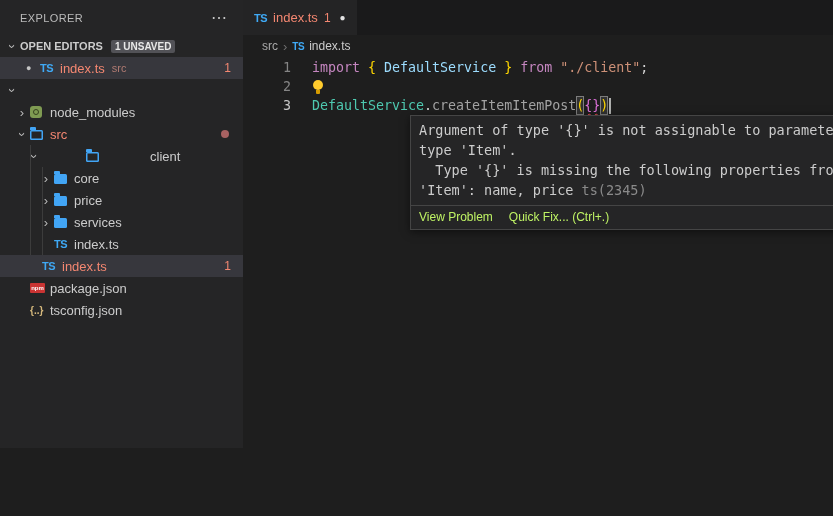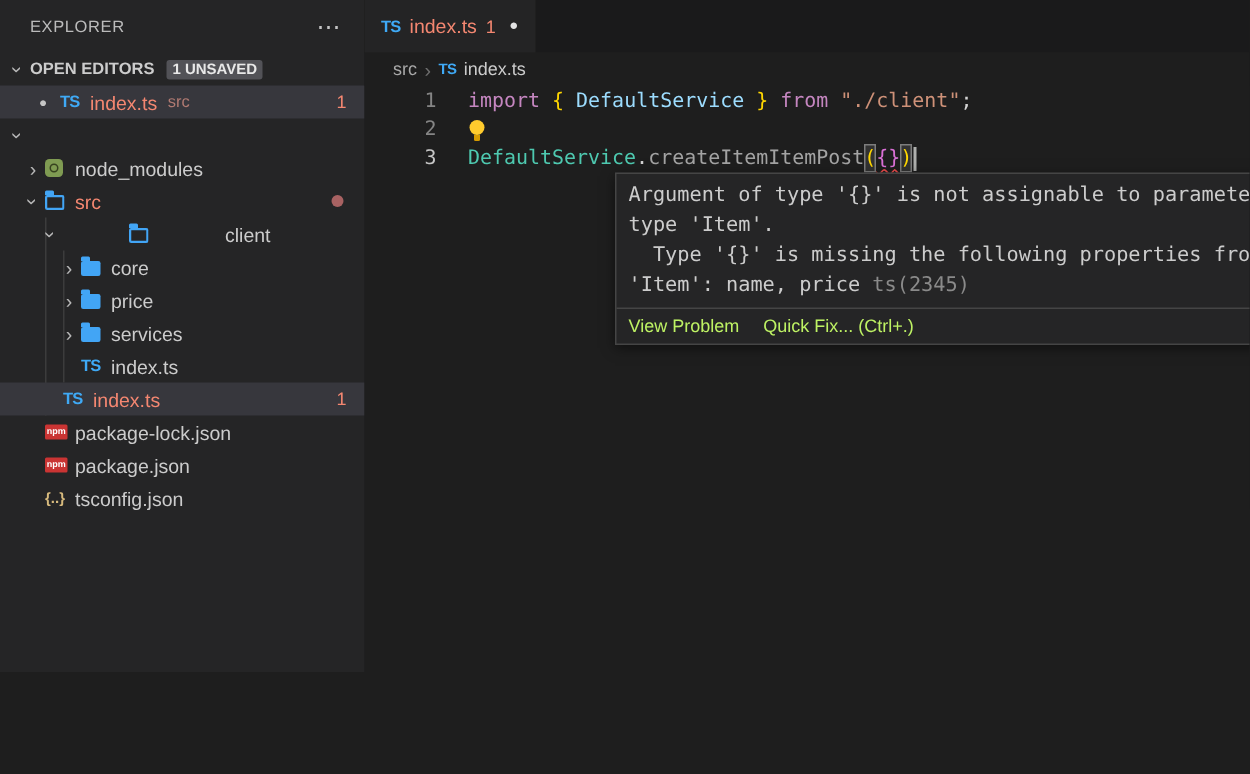--- a/index.html
+++ b/index.html
@@ -161,26 +161,20 @@
     </div>
 
     <div class="row sel" style="padding-left:42px;">
       <span class="slot-ic">
           <span class="ts-ic">TS</span>
         </span>
       <span class="label err">index.ts</span>
       <span class="err-count">1</span>
     </div>
 
-    <div class="row" style="padding-left:30px;">
-      <span class="slot-ic">
-          <span class="npm-ic">npm</span>
-        </span>
-      <span class="label">package-lock.json</span>
-    </div>
 
     <div class="row" style="padding-left:30px;">
       <span class="slot-ic">
           <span class="npm-ic">npm</span>
         </span>
       <span class="label">package.json</span>
     </div>
 
     <div class="row" style="padding-left:30px;">
       <span class="slot-ic">

